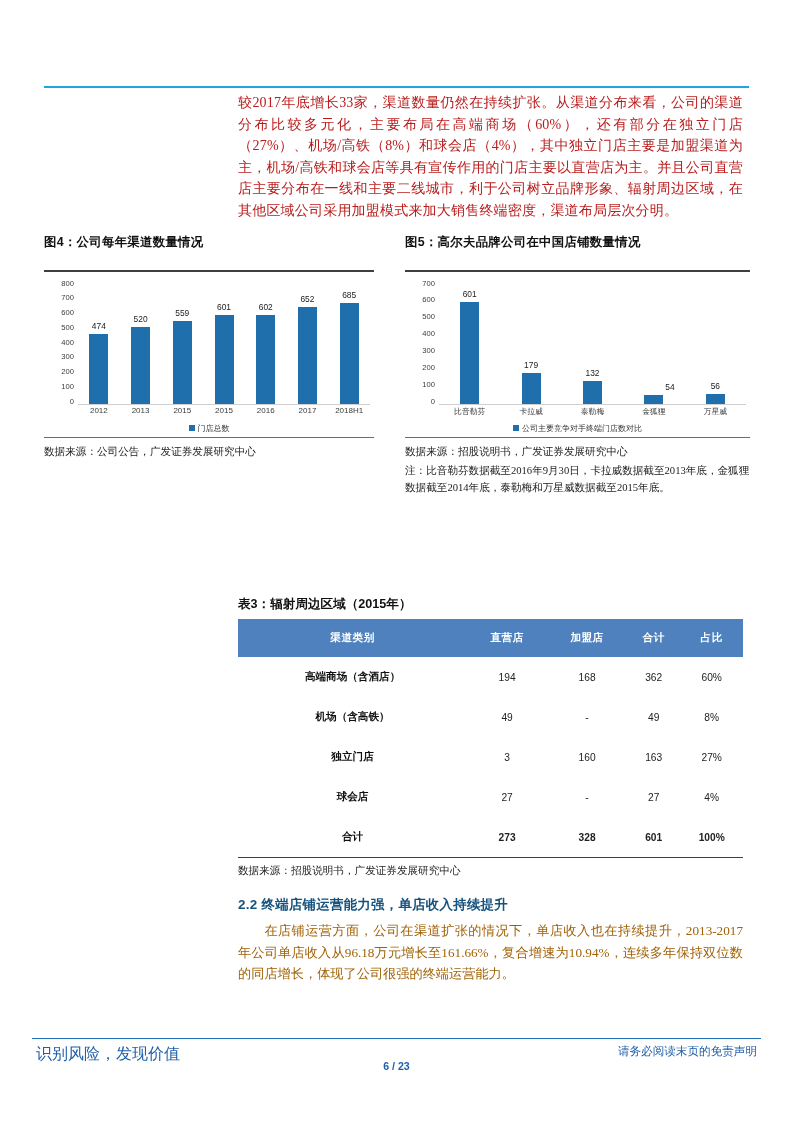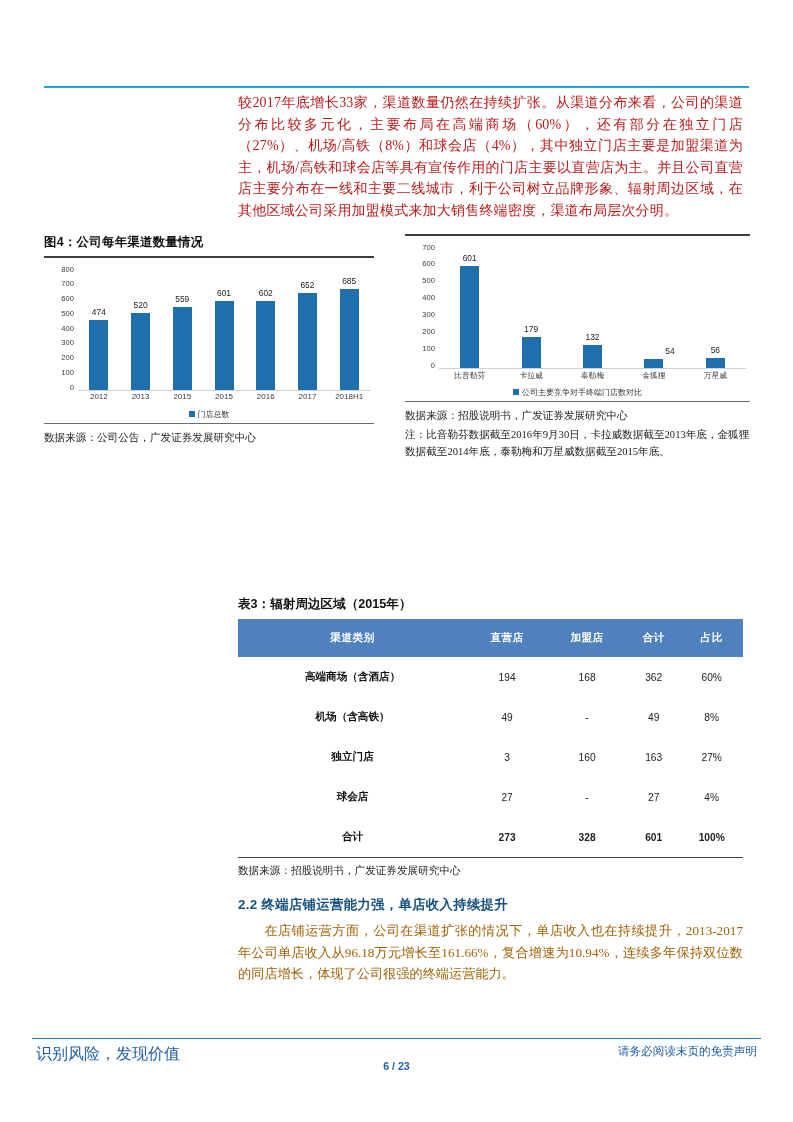--- a/index.html
+++ b/index.html
@@ -26,21 +26,21 @@
     font-size:14px;line-height:21.5px;color:#b91c1c;
     text-align:justify;text-justify:inter-ideograph;
     letter-spacing:.2px;
   }
 
   
   .fig{position:absolute;}
   .fig-title{
     font-family:"Liberation Sans","DejaVu Sans",sans-serif;
     font-weight:bold;font-size:12.4px;color:#111;
-    padding-bottom:5px;letter-spacing:.3px;
+    padding-bottom:19px;letter-spacing:.3px;
   }
   .fig-rule{height:1.6px;background:#3f3f3f;}
   .fig-body{position:relative;}
   .fig-src{
     font-family:"Liberation Serif","DejaVu Serif",serif;
     font-size:10.6px;color:#222;line-height:17px;
     padding-top:5px;
   }
   .fig-src-rule{height:1px;background:#6b6b6b;}
 
@@ -225,20 +225,21 @@
           <span class="legend-swatch"></span>
           <span>门店总数</span>
         </div>
       </div>
       <div class="fig-src-rule"></div>
       <div class="fig-src">数据来源：公司公告，广发证券发展研究中心</div>
     </div>
   </div>
 
   <div class="fig" style="left:405px;top:234px;width:345px;">
+    <div class="fig-title">图5：高尔夫品牌公司在中国店铺数量情况</div>
     <div class="fig-rule"></div>
     <div class="fig-body">
       <div class="chart">
         <div class="yaxis" id="f5-yaxis">
             <div class="ytick" style="top: 3px;">700</div>
             <div class="ytick" style="top: 19.8571px;">600</div>
             <div class="ytick" style="top: 36.7143px;">500</div>
             <div class="ytick" style="top: 53.5714px;">400</div>
             <div class="ytick" style="top: 70.4286px;">300</div>
             <div class="ytick" style="top: 87.2857px;">200</div>

